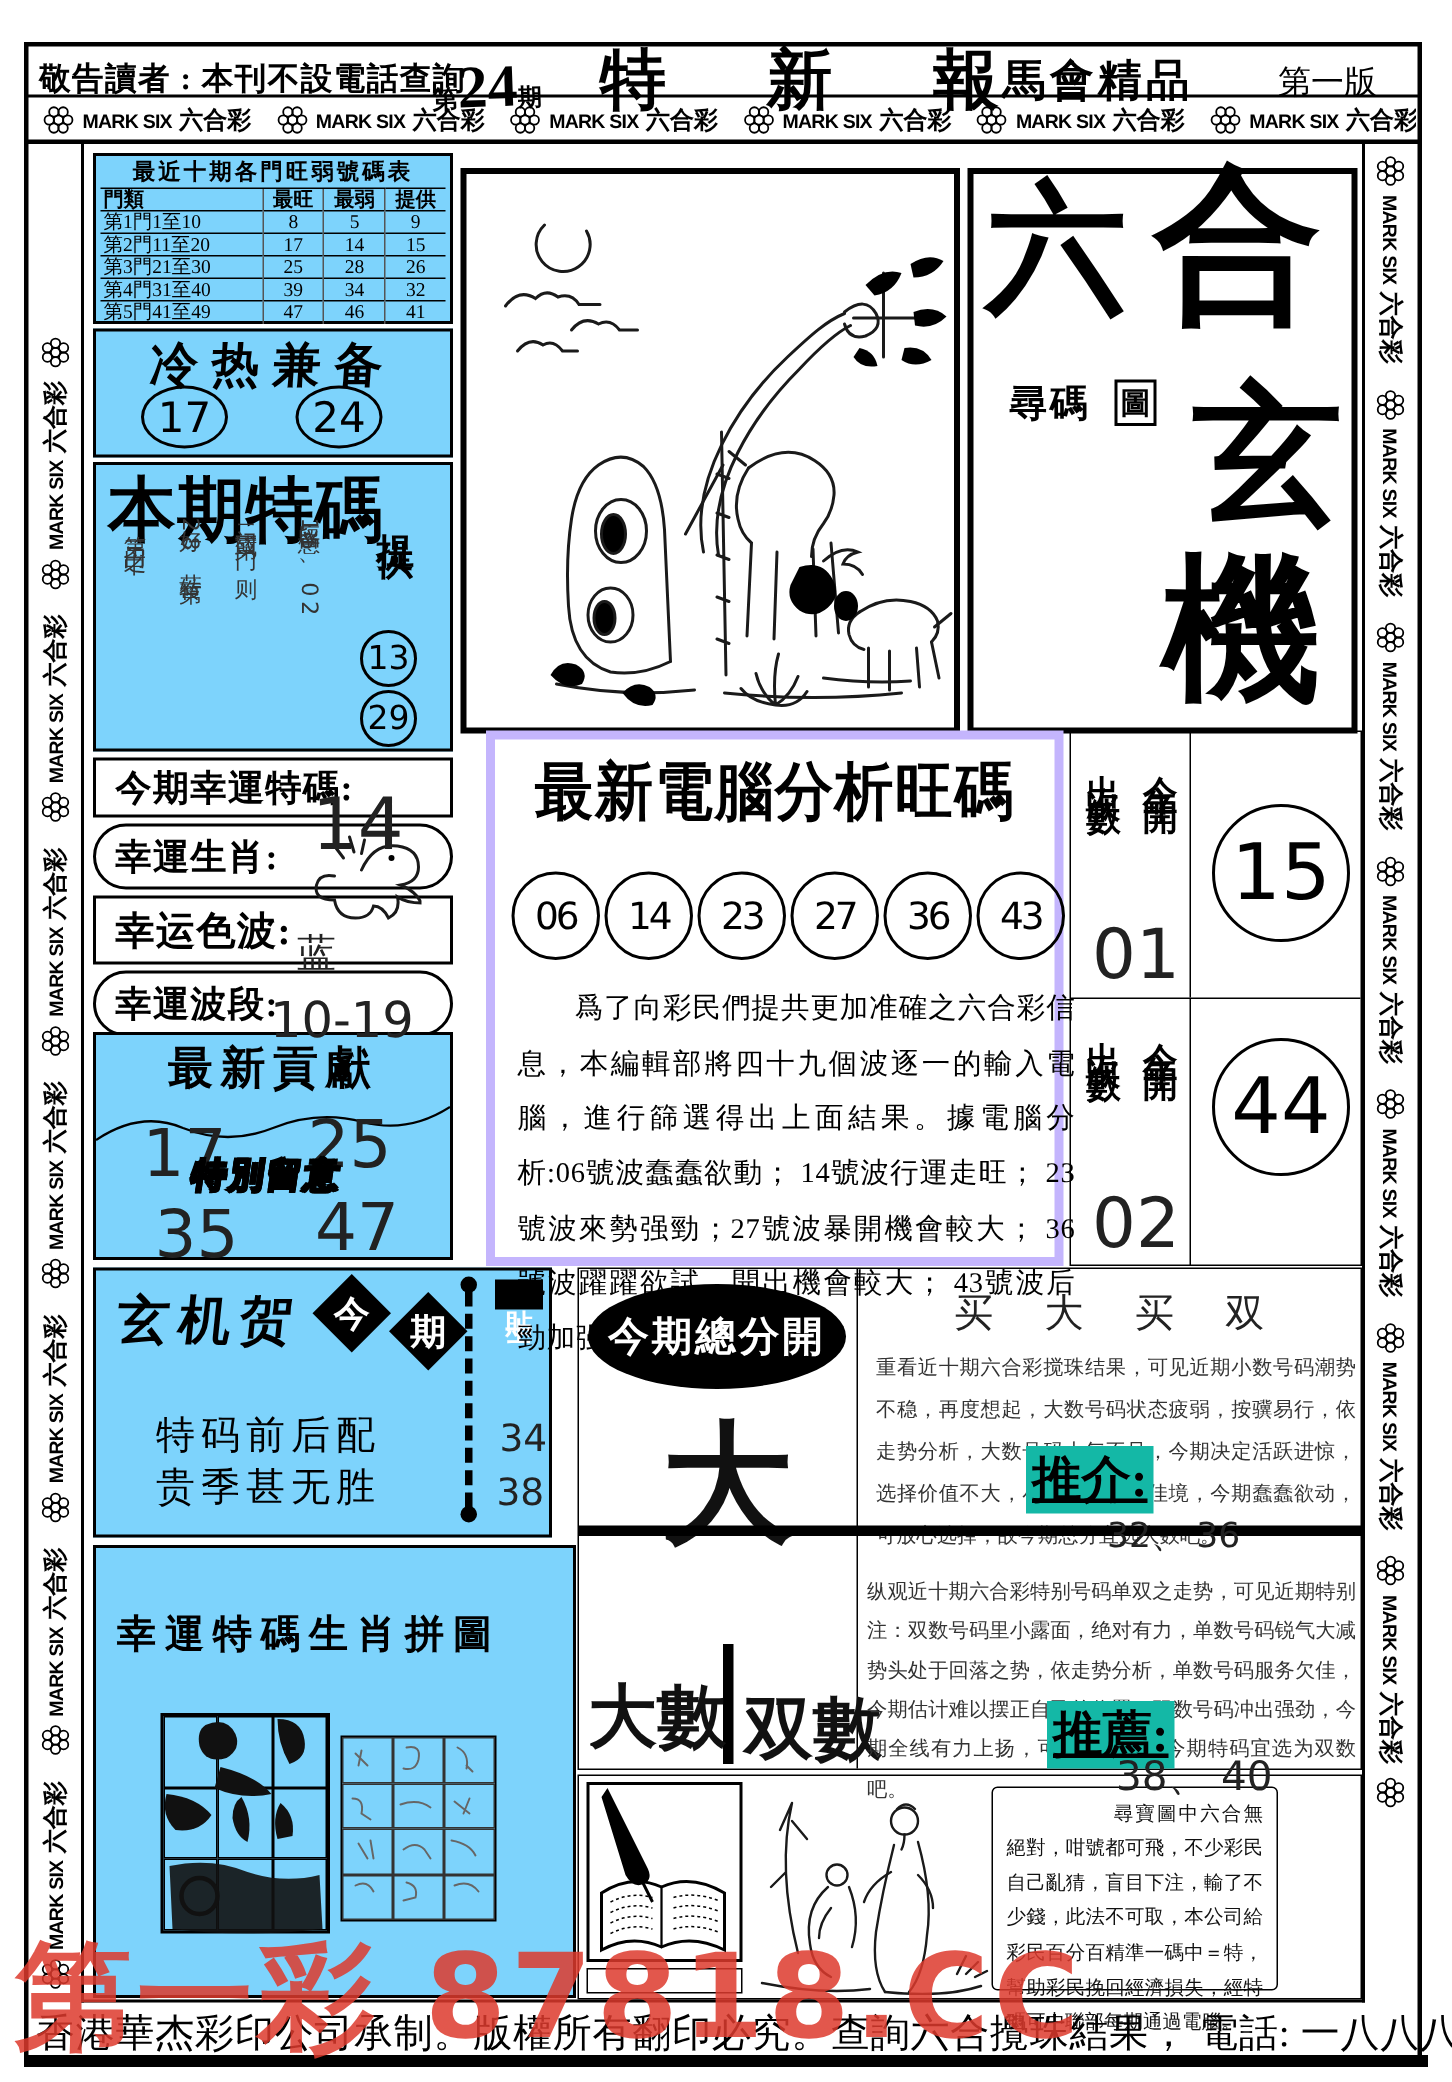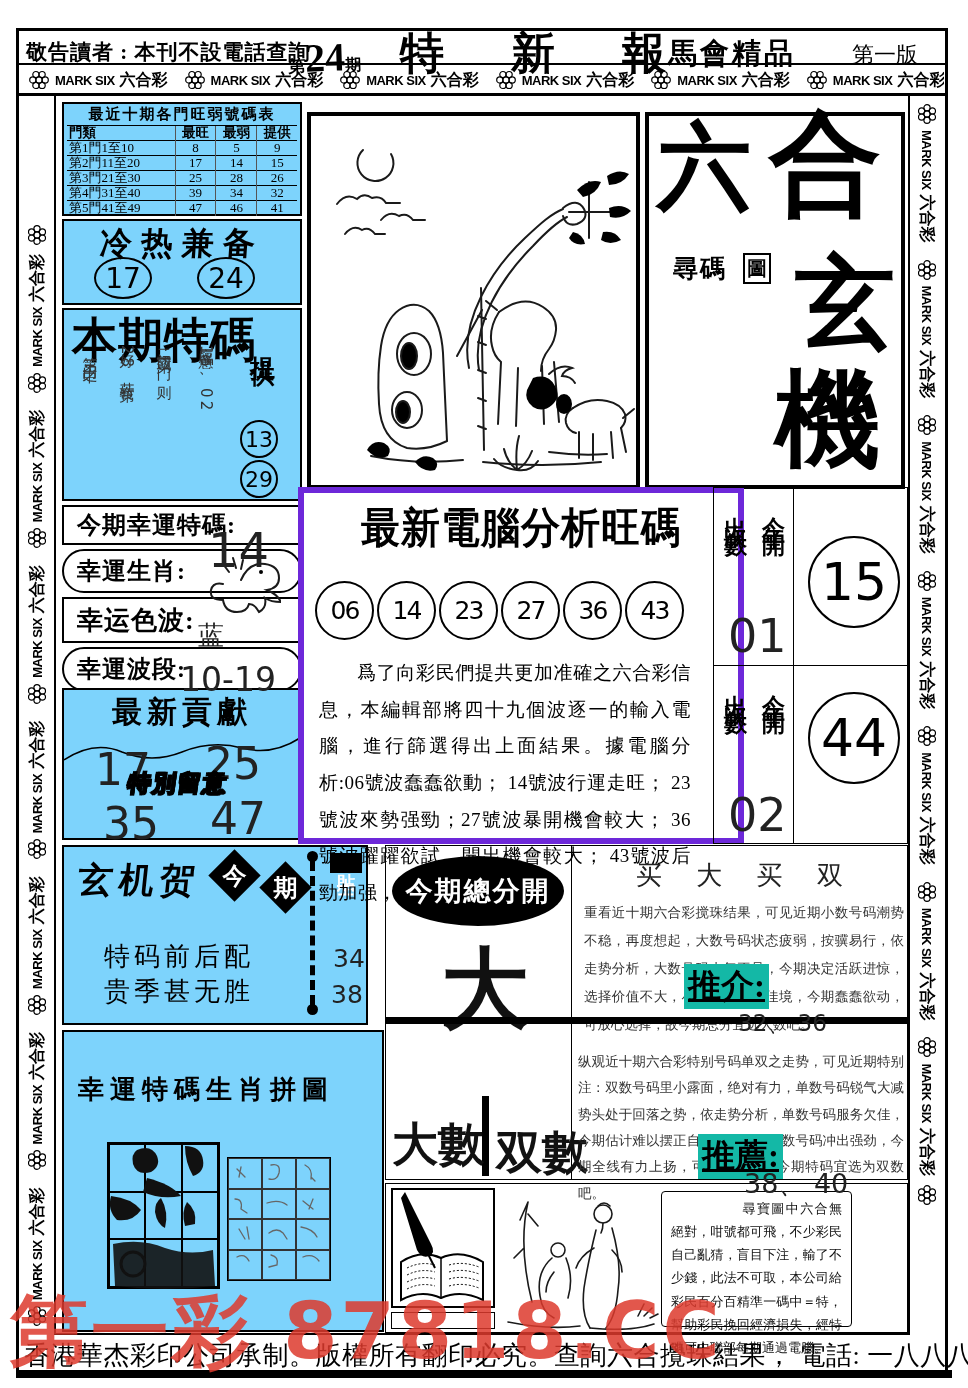--- a/index.html
+++ b/index.html
@@ -91,21 +91,21 @@
   .seek-label .t { font-size:25px; font-weight:900; letter-spacing:2px; }
   .seek-label .boxed { font-size:20px; font-weight:900; border:2px solid #000; padding:0 2px; }
   .scroll { position:absolute; left:8px; top:166px; width:142px; }
   .rod { height:13px; border:2.5px solid #000; border-radius:7px; position:relative; }
   .rod::before, .rod::after { content:""; position:absolute; top:-1px; width:12px; height:12px; border:2px solid #000; border-radius:50%; background:#fff; }
   .rod::before { left:-9px; } .rod::after { right:-9px; }
   .scroll-body { margin:0 14px; border-left:2px solid #000; border-right:2px solid #000; padding:8px 5px; }
   .scroll-inner { border:1.5px solid #000; padding:10px 2px; }
   .verse-line { font-size:13.5px; text-align:center; line-height:1.75; white-space:nowrap; }
 
-  .computer-box { left:298px; top:487px; width:446px; height:357px; border:6px solid #6d28d9; }
+  .computer-box { left:324px; top:487px; width:385px; height:357px; border:6px solid #c4b5fd; }
   .computer-title { text-align:center; font-size:39px; font-weight:900; letter-spacing:1px; margin-top:8px; transform:scaleY(1.08); }
   .num-row { position:absolute; left:11px; top:88px; display:flex; gap:3px; }
   .num-row .c { width:59px; height:59px; border:2.5px solid #000; border-radius:50%; display:flex; align-items:center; justify-content:center; font-size:25px; font-family:"DejaVu Sans", sans-serif; letter-spacing:-2px; }
   .computer-body { position:absolute; left:15px; top:162px; width:372px; font-size:19px; line-height:1.93; text-align:justify; text-indent:2em; letter-spacing:0.5px; }
 
   .yearopen { left:713px; top:487px; width:195px; height:357px; border:1px solid #000; }
   .yo-cell { position:relative; height:178px; }
   .yo-cell.first { border-bottom:1px solid #000; }
   .yo-left { position:absolute; left:0; top:0; width:80px; height:100%; border-right:1px solid #000; }
   .yo-v { position:absolute; writing-mode:vertical-rl; font-size:23px; font-weight:bold; letter-spacing:9px; }

